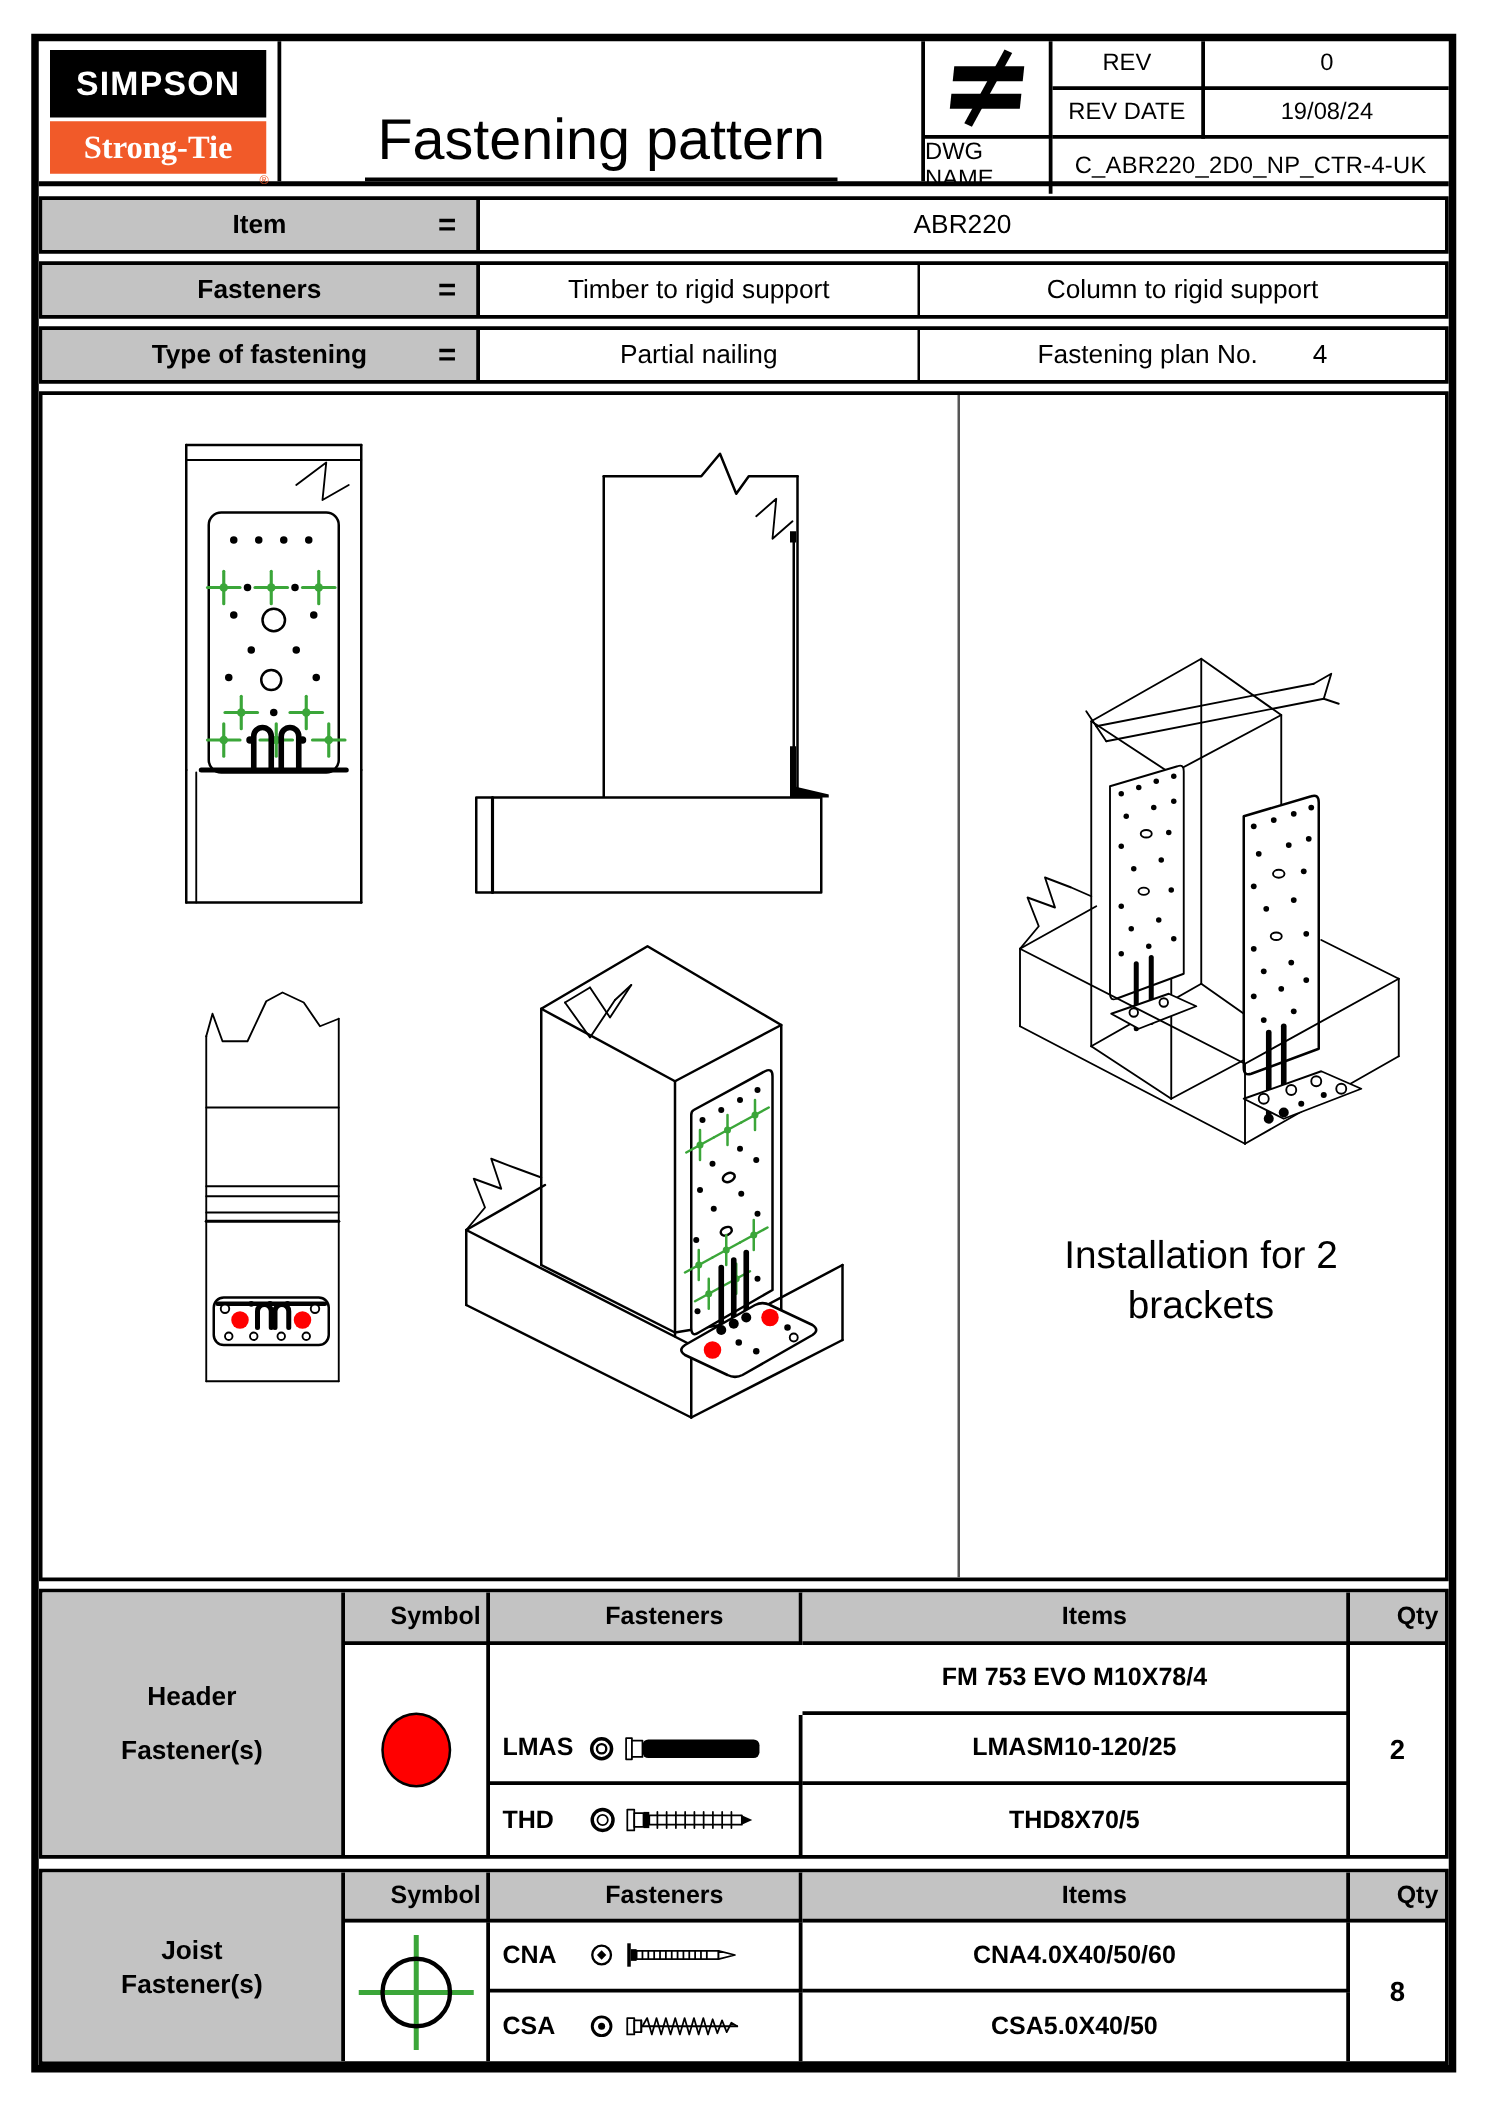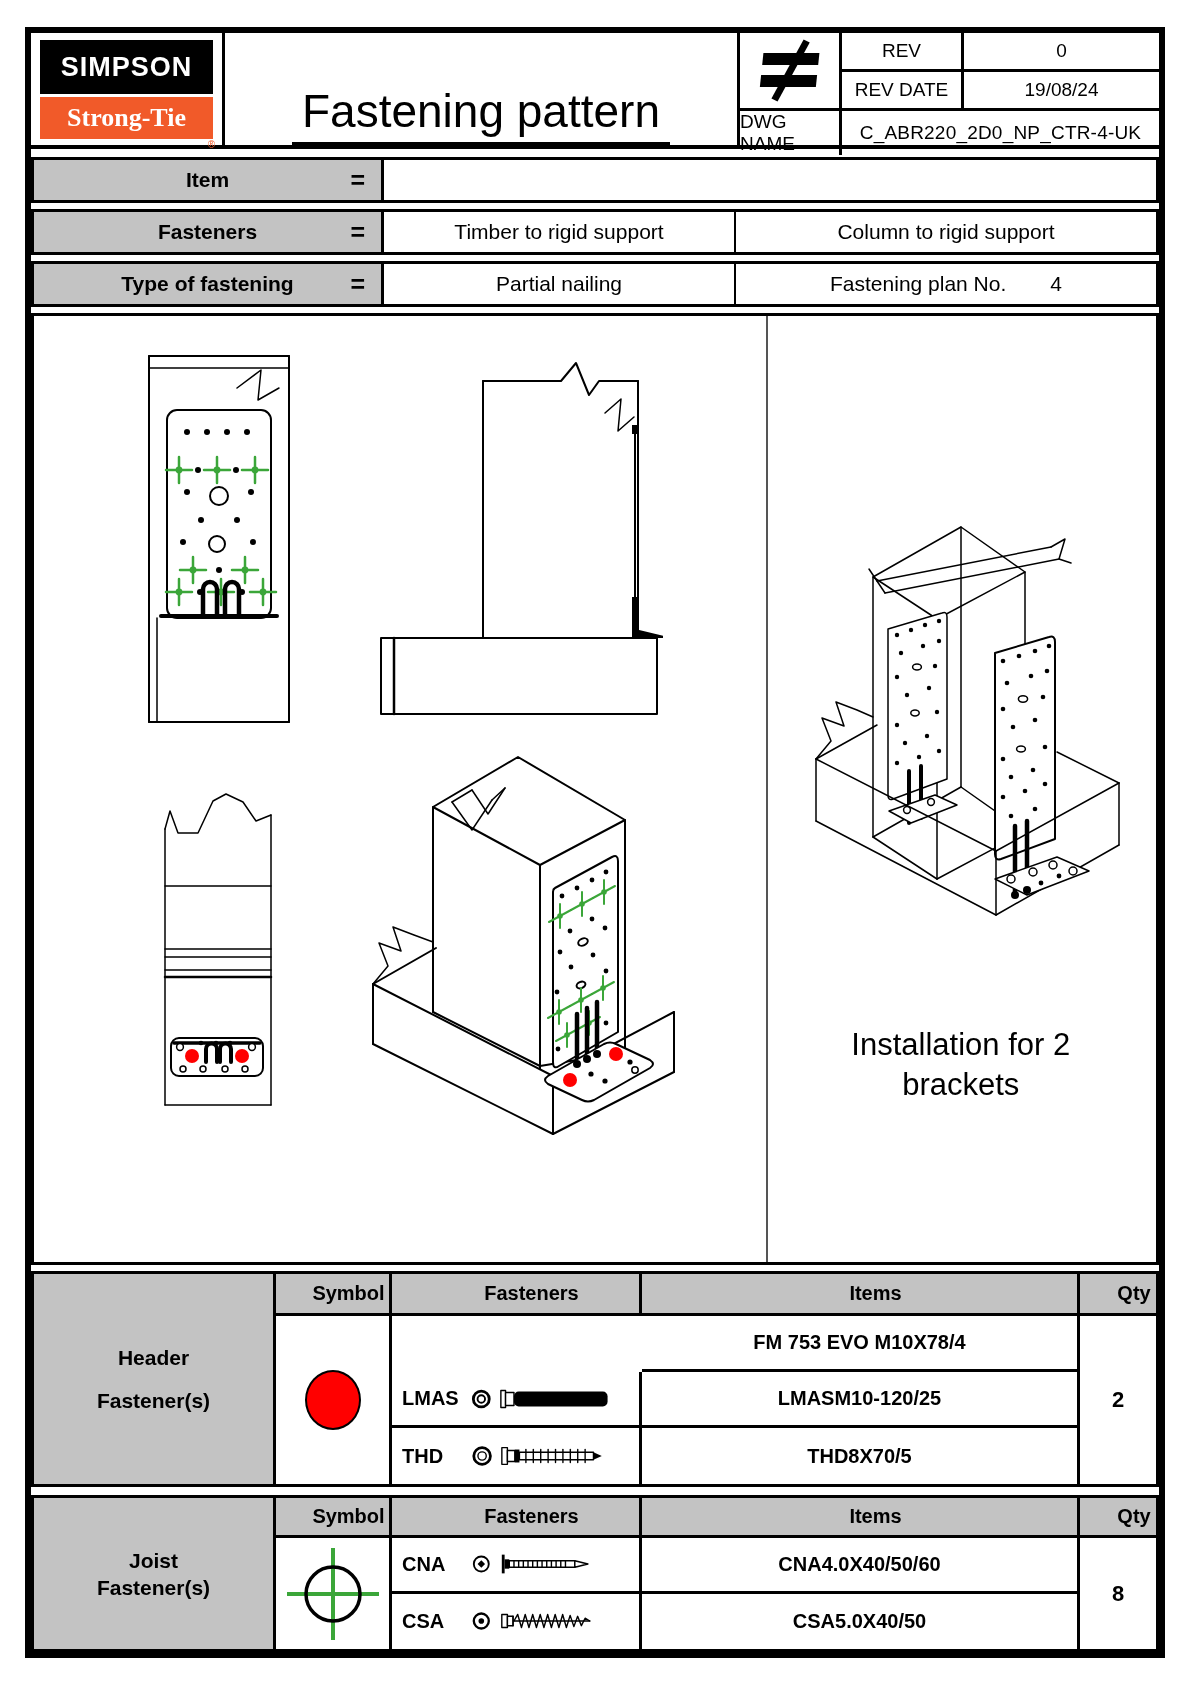--- a/index.html
+++ b/index.html
@@ -47,21 +47,21 @@
       { stroke: #000; fill: none; stroke-width: 2; stroke-linecap: round; stroke-linejoin: round; }
   .dwg .s15 { stroke-width: 1.5; } .dwg .s25 { stroke-width: 2.5; }
   .dwg .s35 { stroke-width: 3.5; } .dwg .s4 { stroke-width: 4; } .dwg .s45 { stroke-width: 4.5; }
   .dwg .f { fill: #000; stroke: none; }
   .dwg .w { fill: #fff; }
   .dwg .red { fill: #FF0000; stroke: none; }
   .dwg .green { stroke: #3BA639; }
   .dwg .gf { fill: #3BA639; stroke: none; }
   .caption { position: absolute; font-size: 31px; text-align: center; line-height: 40px; }
   .caption-one { left: 0; width: 58%; top: 893px; }
-  .caption-two { left: 65.2%; width: 34.8%; top: 709px; }
+  .caption-two { left: 65.2%; width: 34.8%; top: 668px; }
 
   
   .fsec { position: absolute; left: 0; width: 100%; border: 3px solid #000; display: grid;
           grid-template-columns: 242px 116px 250px 438px 1fr; background: #fff; }
   .fsec1 { top: 1238px; height: 216px; grid-template-rows: 42px 1fr 1fr 1fr; }
   .fsec2 { top: 1462px; height: 157px; grid-template-rows: 40px 1fr 1fr; }
   .fsec > div { display: flex; align-items: center; justify-content: center; }
   .f-label { grid-column: 1; background: #C3C3C3; border-right: 3px solid #000; flex-direction: column; font-weight: bold; font-size: 21px; line-height: 27px; }
   .fsec1 .f-label { grid-row: 1 / 5; gap: 16px; } .fsec2 .f-label { grid-row: 1 / 4; }
   .f-h { background: #C3C3C3; border-bottom: 3px solid #000; font-weight: bold; font-size: 20px; grid-row: 1; padding-left: 32px; }
@@ -115,20 +115,23 @@
           <div class="revdate-value">19/08/24</div>
           <div class="dwg-label">DWG NAME</div>
           <div class="dwg-value">C_ABR220_2D0_NP_CTR-4-UK</div>
         </div>
       </div>
 
       <div class="spec-row" style="top:124px;">
         <div class="spec-label">
           <span>Item</span>
           <span class="eq">=</span>
+        </div>
+        <div class="spec-values">
+          <div class="spec-val full">ABR220</div>
         </div>
       </div>
       <div class="spec-row" style="top:176px;">
         <div class="spec-label">
           <span>Fasteners</span>
           <span class="eq">=</span>
         </div>
         <div class="spec-values">
           <div class="spec-val left">Timber to rigid support</div>
           <div class="spec-val right">Column to rigid support</div>

